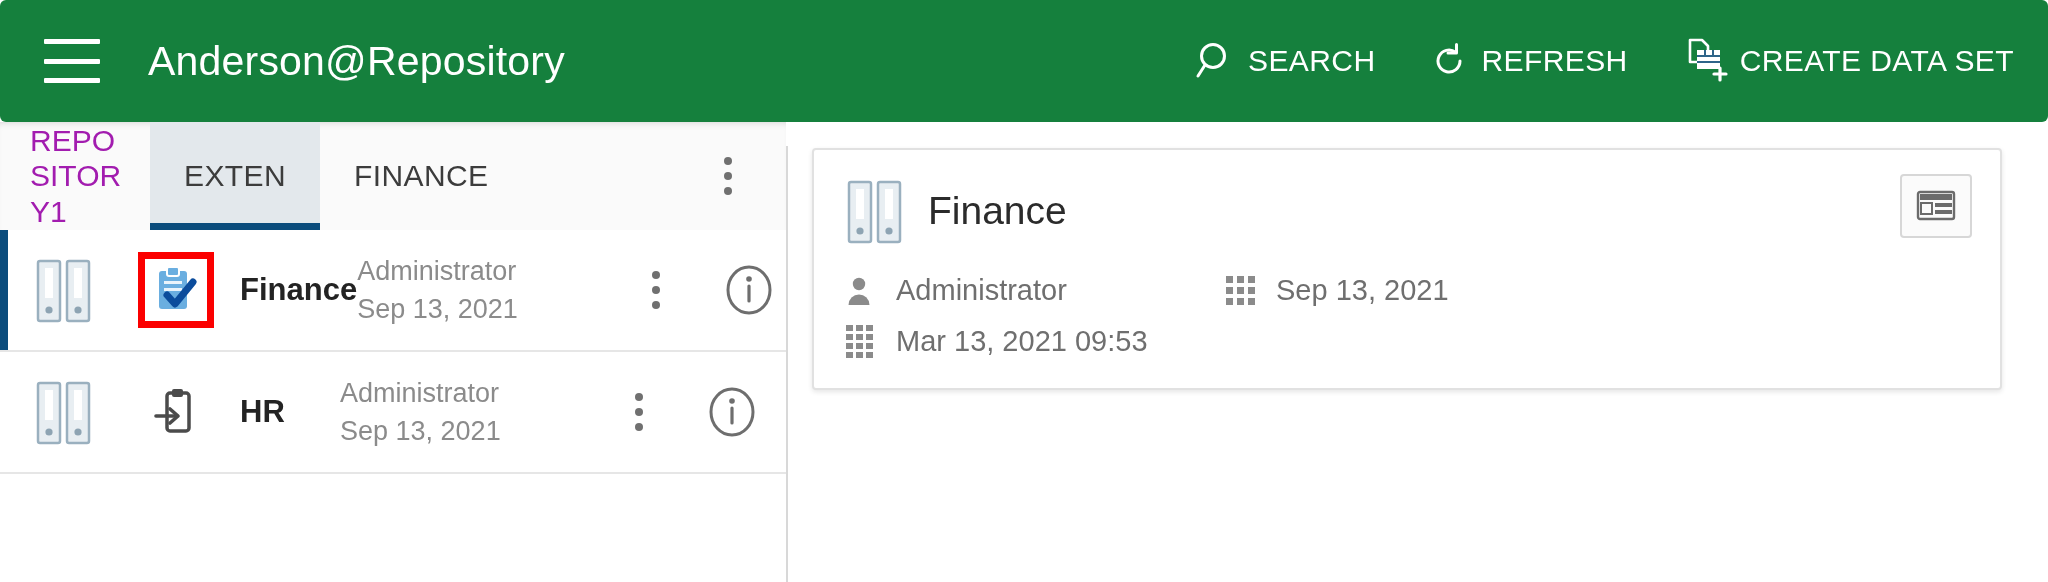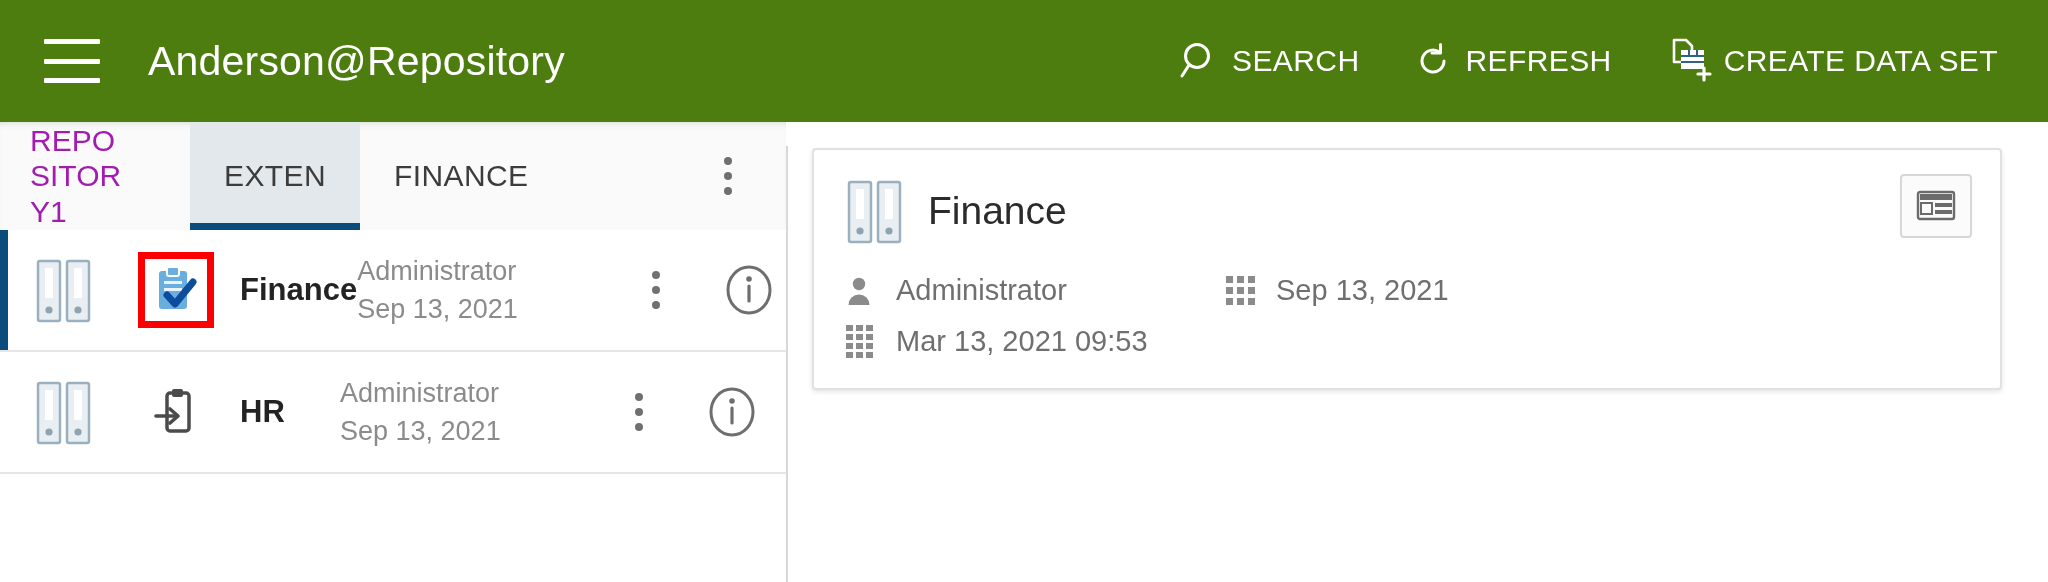--- a/index.html
+++ b/index.html
@@ -7,26 +7,27 @@
     width: 2048px; height: 582px;
     background: #ffffff;
     font-family: "Liberation Sans", sans-serif;
     overflow: hidden;
   }
   .app { width: 2048px; height: 582px; position: relative; display: flex; flex-direction: column; }
 
   
   .header {
     height: 122px;
-    background: #4d7c0f;
+    background: #15803d;
     display: flex;
     align-items: center;
-    padding: 0 26px 0 44px;
+    padding: 0 10px 0 44px;
     flex: 0 0 122px;
     position: relative;
+    border-radius: 6px;
   }
   .hamburger {
     width: 56px; height: 44px;
     display: flex; flex-direction: column; justify-content: space-between;
     cursor: pointer;
     margin-right: 48px;
   }
   .hamburger span { display: block; height: 5px; background: #ffffff; border-radius: 1px; width: 100%; }
   .app-title {
     color: #ffffff;
@@ -78,21 +79,21 @@
   .tab {
     display: flex; align-items: center; justify-content: center;
     padding: 0 34px;
     font-size: 30px;
     color: #3c3c3c;
     letter-spacing: 0.4px;
     position: relative;
     cursor: pointer;
     min-width: 150px;
   }
-  .tab.active { background: #e3e8ec; margin-left: 40px; }
+  .tab.active { background: #e3e8ec; }
   .tab.active::after {
     content: ""; position: absolute; left: 0; right: 0; bottom: 0;
     height: 7px; background: #0b4c7c;
   }
   .tabstrip-spacer { flex: 1 1 auto; }
   .kebab {
     width: 72px;
     display: flex; flex-direction: column; align-items: center; justify-content: center;
     gap: 7px;
     cursor: pointer;

